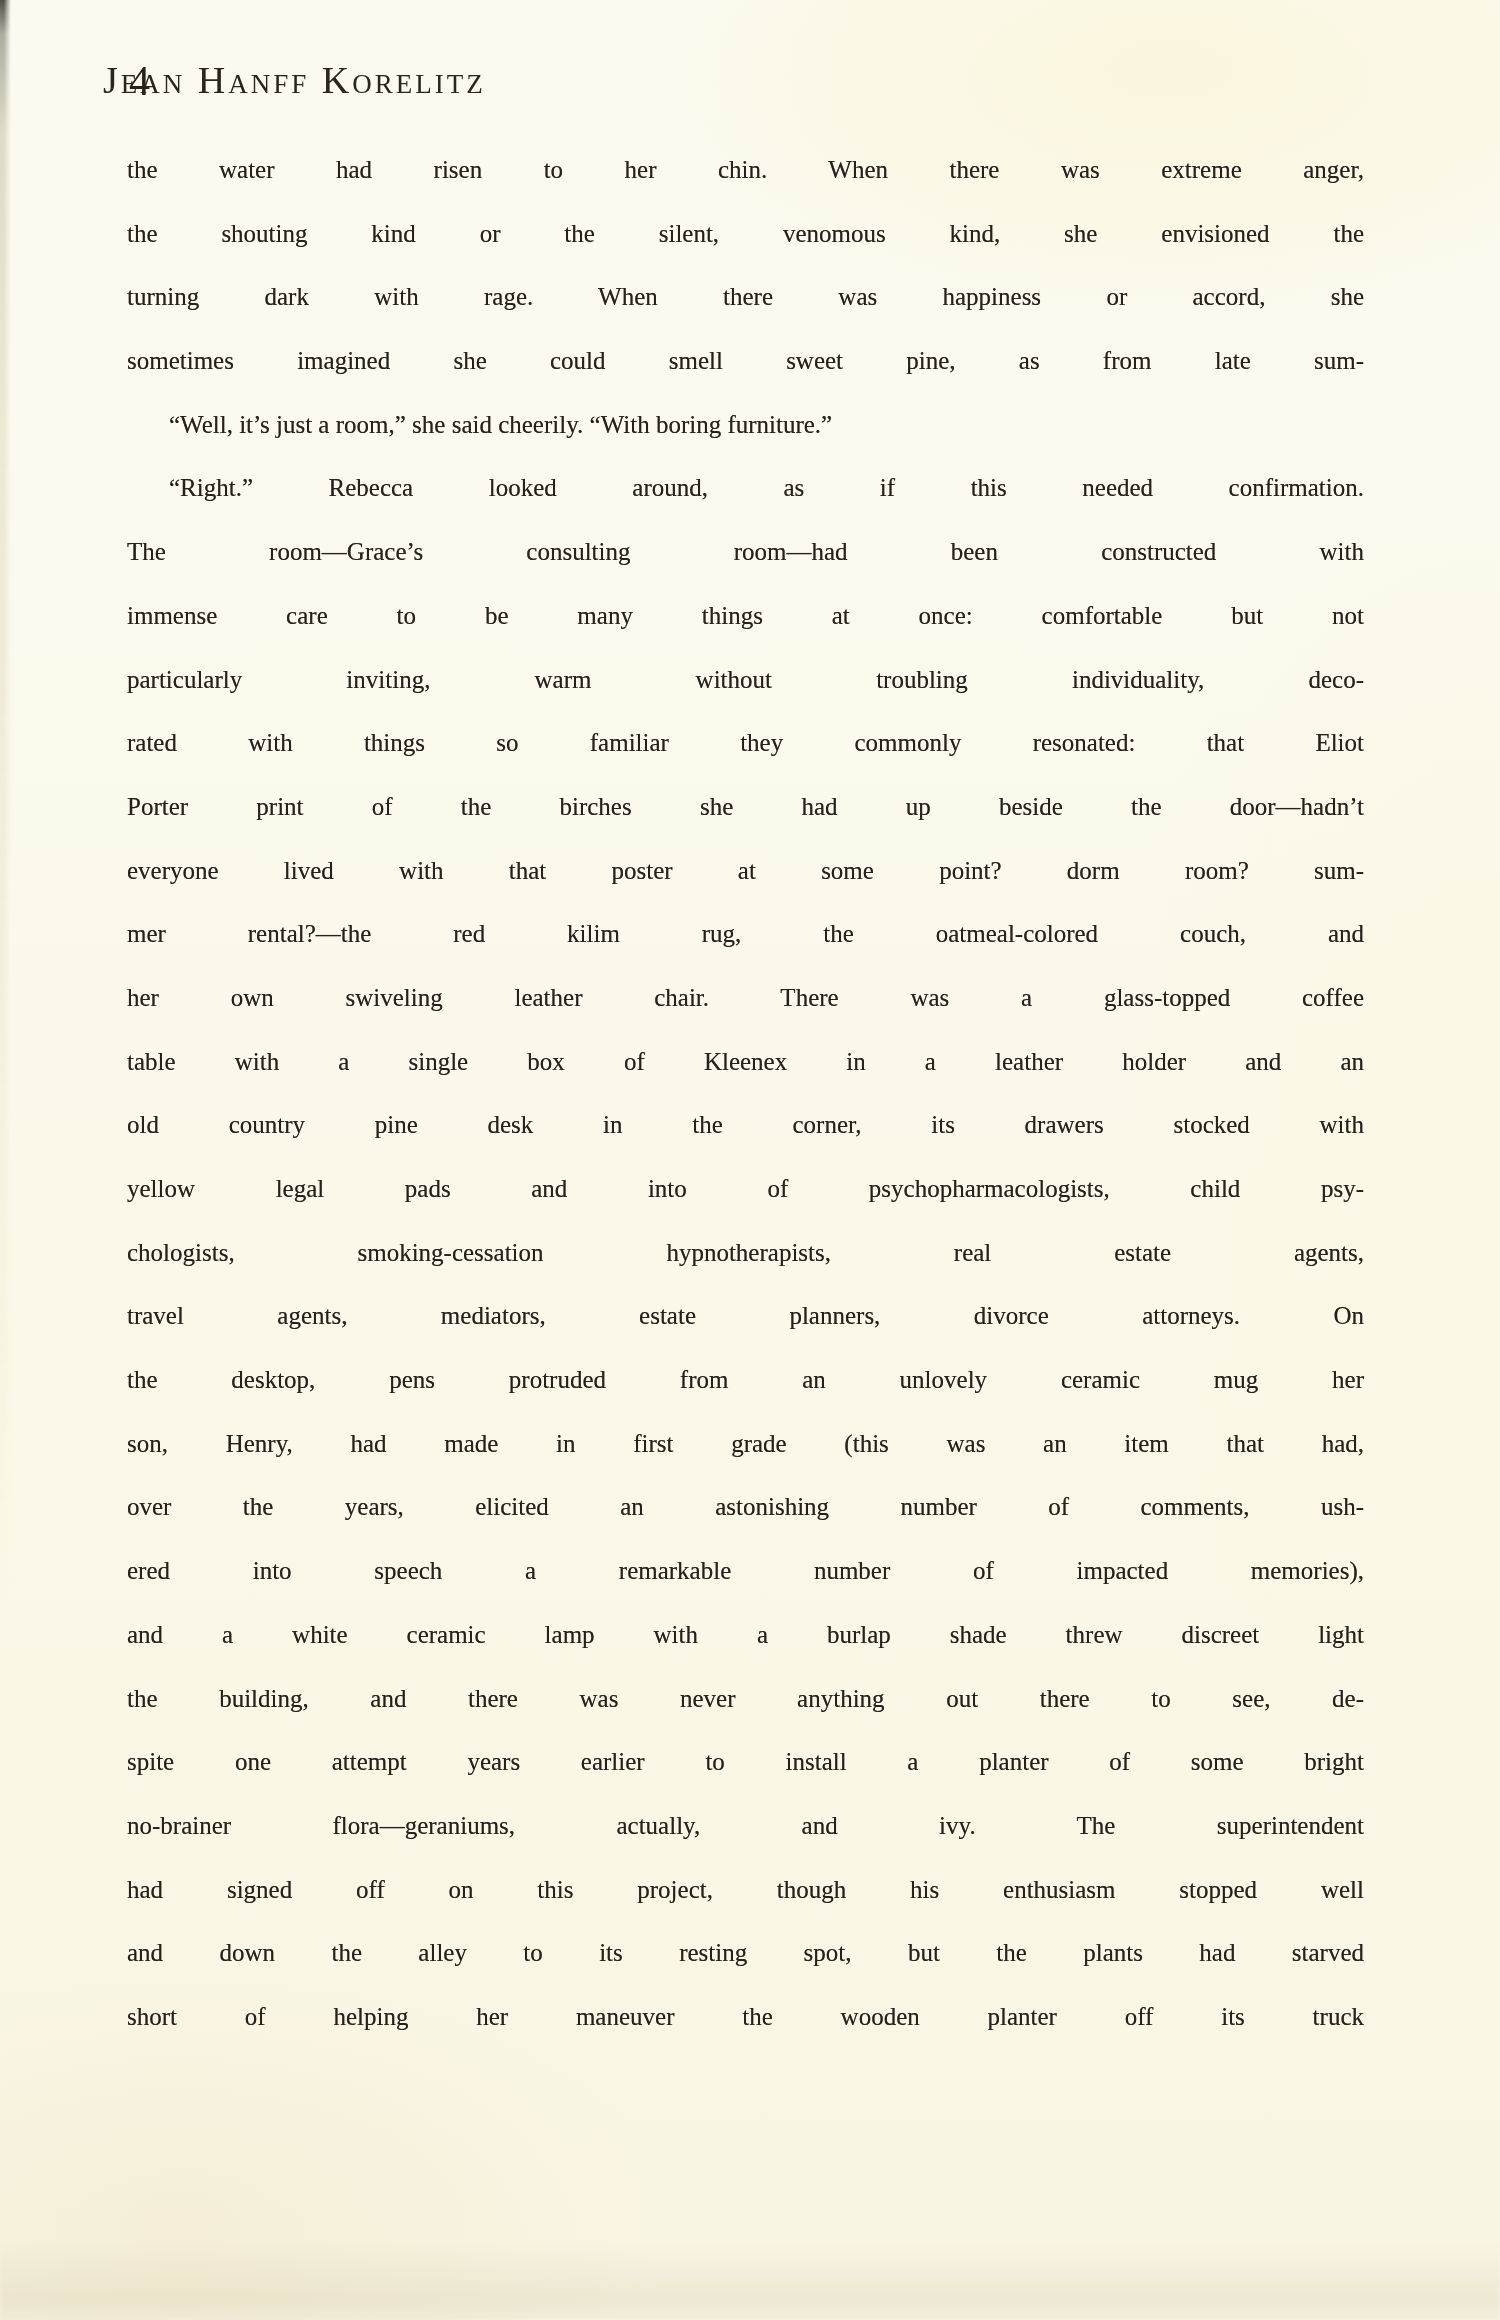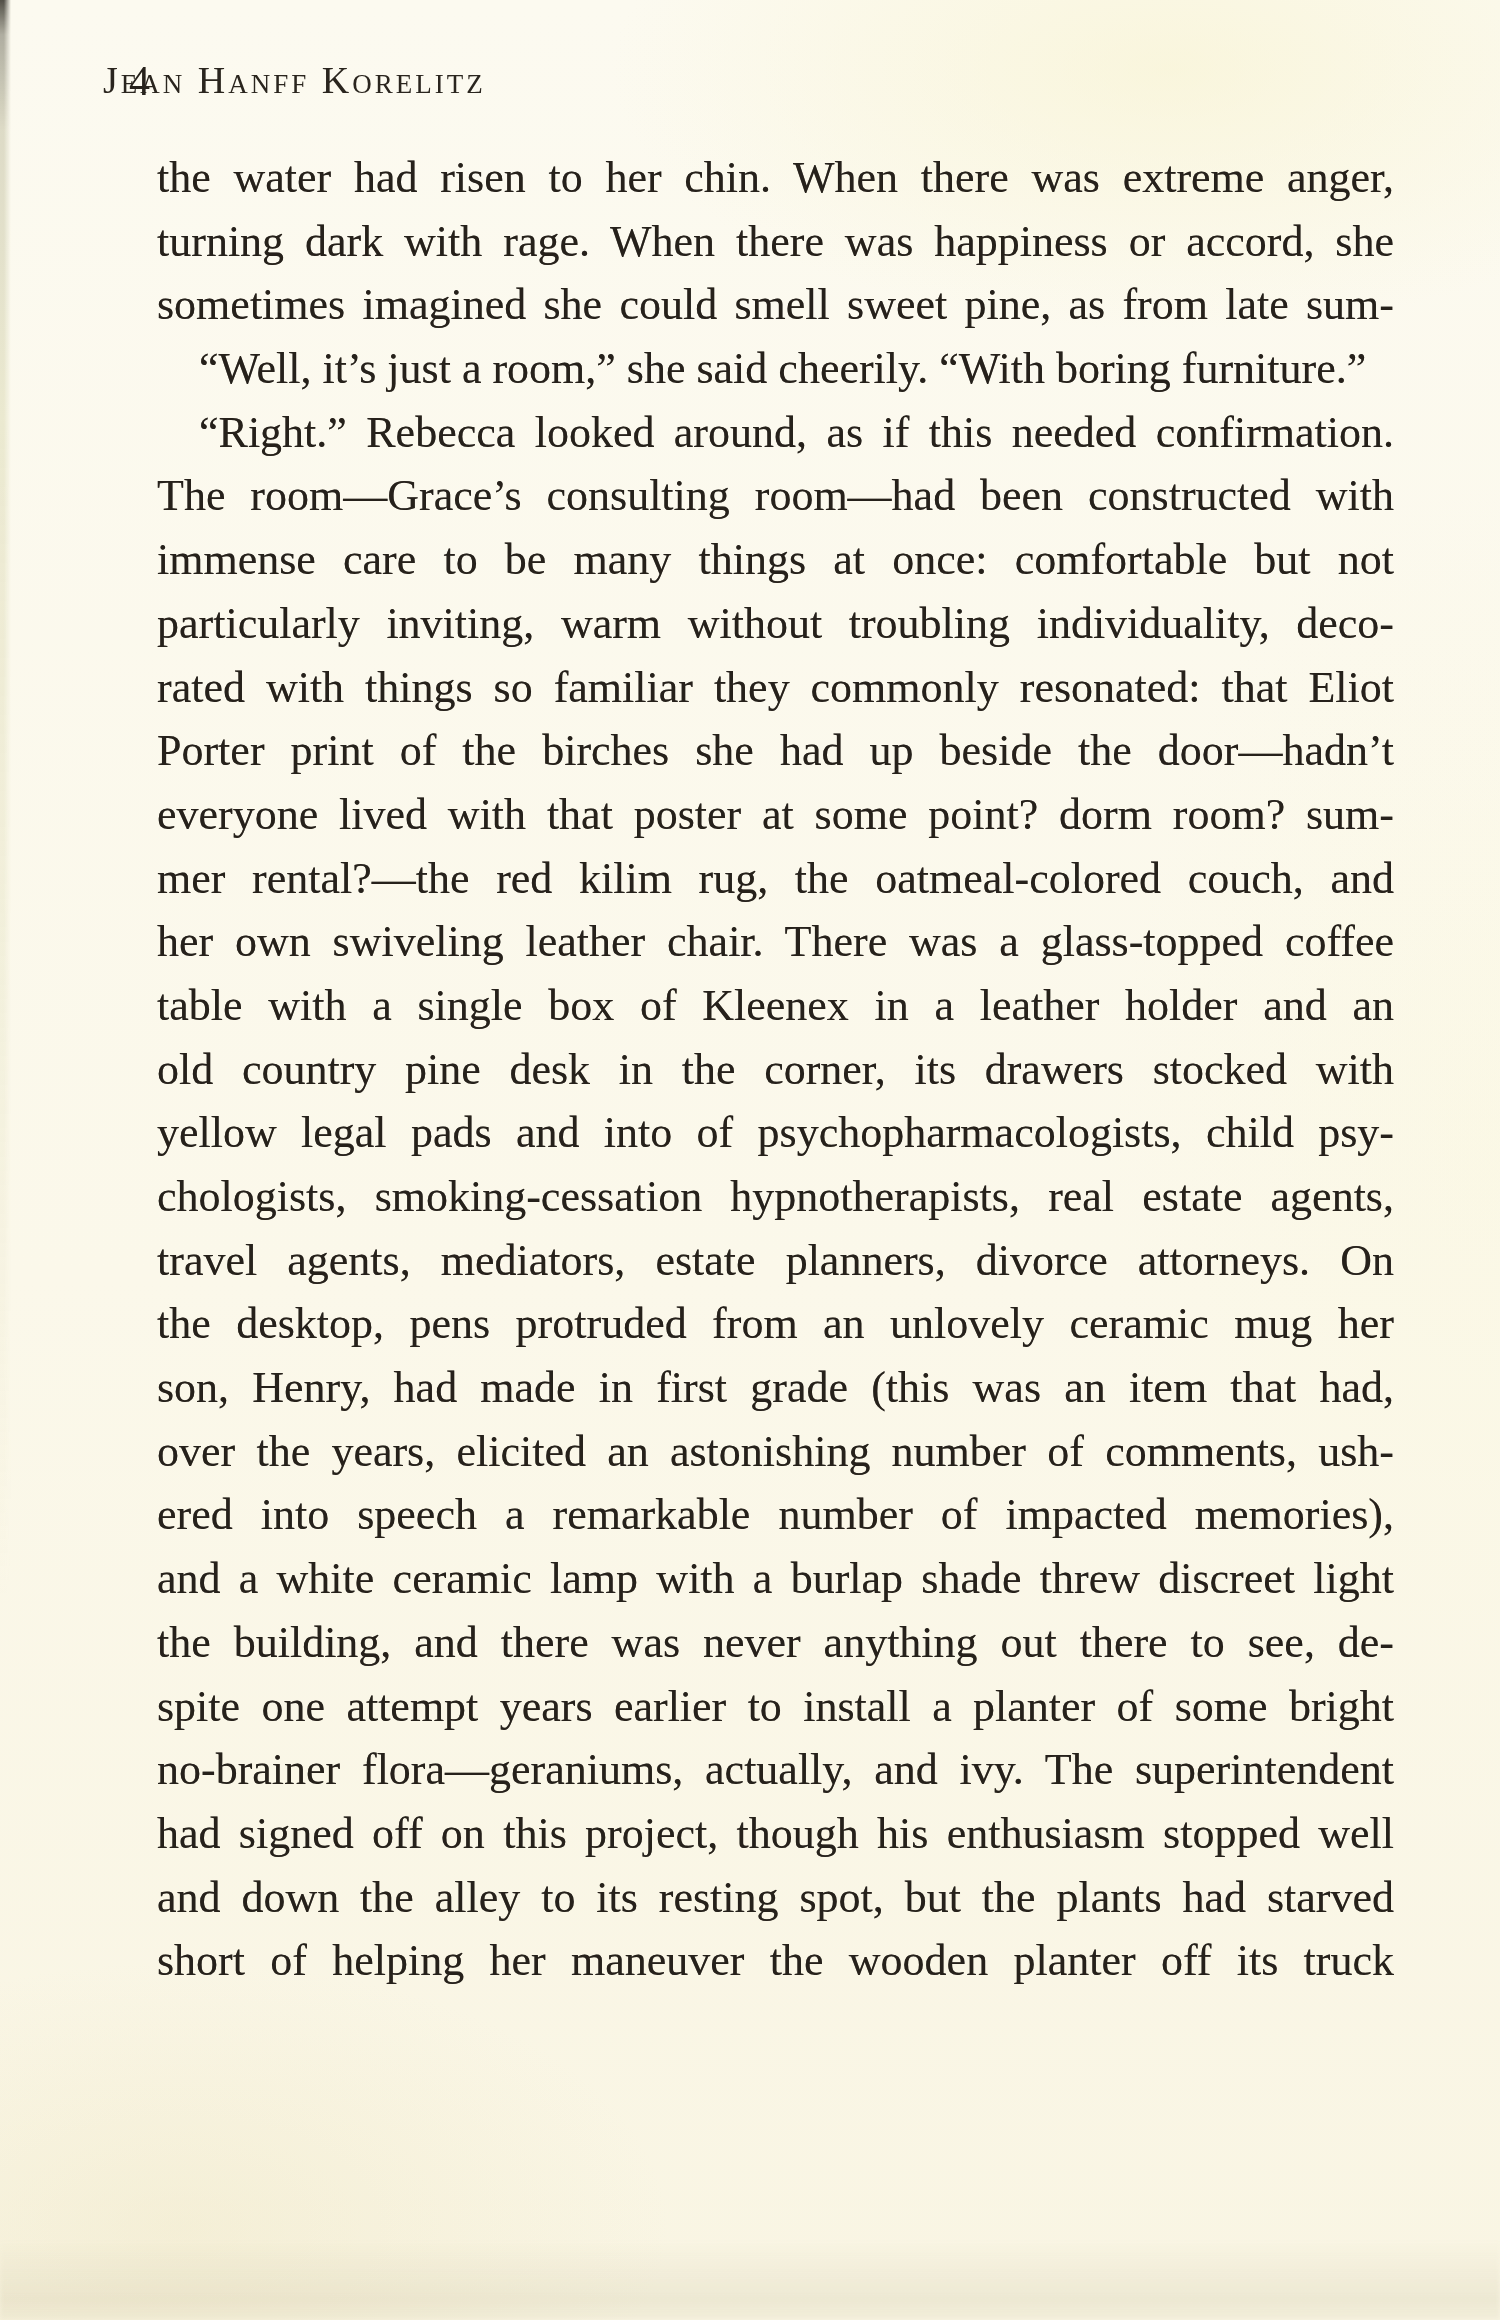--- a/index.html
+++ b/index.html
@@ -78,27 +78,26 @@
     top: 6px;
     text-align: left;
     font-variant: small-caps;
     font-size: 38px;
     line-height: 1;
     letter-spacing: 3px;
     color: #2a251e;
   }
   .body-text {
     position: absolute;
-    top: 146px;
+    top: 138px;
     left: 127px;
     width: 1237px;
-    font-size: 44px;
+    font-size: 25px;
     line-height: 63.7px;
     text-shadow: 0 0 0.6px rgba(38,33,27,0.55);
-    margin-left: 30px;
   }
   .line {
     height: 63.7px;
     overflow: hidden;
     text-align: justify;
     text-align-last: justify;
   }
   .line.end {
     text-align-last: left;
   }
@@ -113,20 +112,21 @@
 <div class="page">
   <div class="spine-edge"></div>
 
   <div class="running-head">
     <span class="folio">4</span>
     <span class="header-title">Jean Hanff Korelitz</span>
   </div>
 
   <div class="body-text">
       <div class="line">the water had risen to her chin. When there was extreme anger,</div>
+      <div class="line">the shouting kind or the silent, venomous kind, she envisioned the</div>
       <div class="line">turning dark with rage. When there was happiness or accord, she</div>
       <div class="line">sometimes imagined she could smell sweet pine, as from late sum-</div>
       <div class="line indent end">“Well, it’s just a room,” she said cheerily. “With boring furniture.”</div>
       <div class="line indent">“Right.” Rebecca looked around, as if this needed confirmation.</div>
       <div class="line">The room—Grace’s consulting room—had been constructed with</div>
       <div class="line">immense care to be many things at once: comfortable but not</div>
       <div class="line">particularly inviting, warm without troubling individuality, deco-</div>
       <div class="line">rated with things so familiar they commonly resonated: that Eliot</div>
       <div class="line">Porter print of the birches she had up beside the door—hadn’t</div>
       <div class="line">everyone lived with that poster at some point? dorm room? sum-</div>

